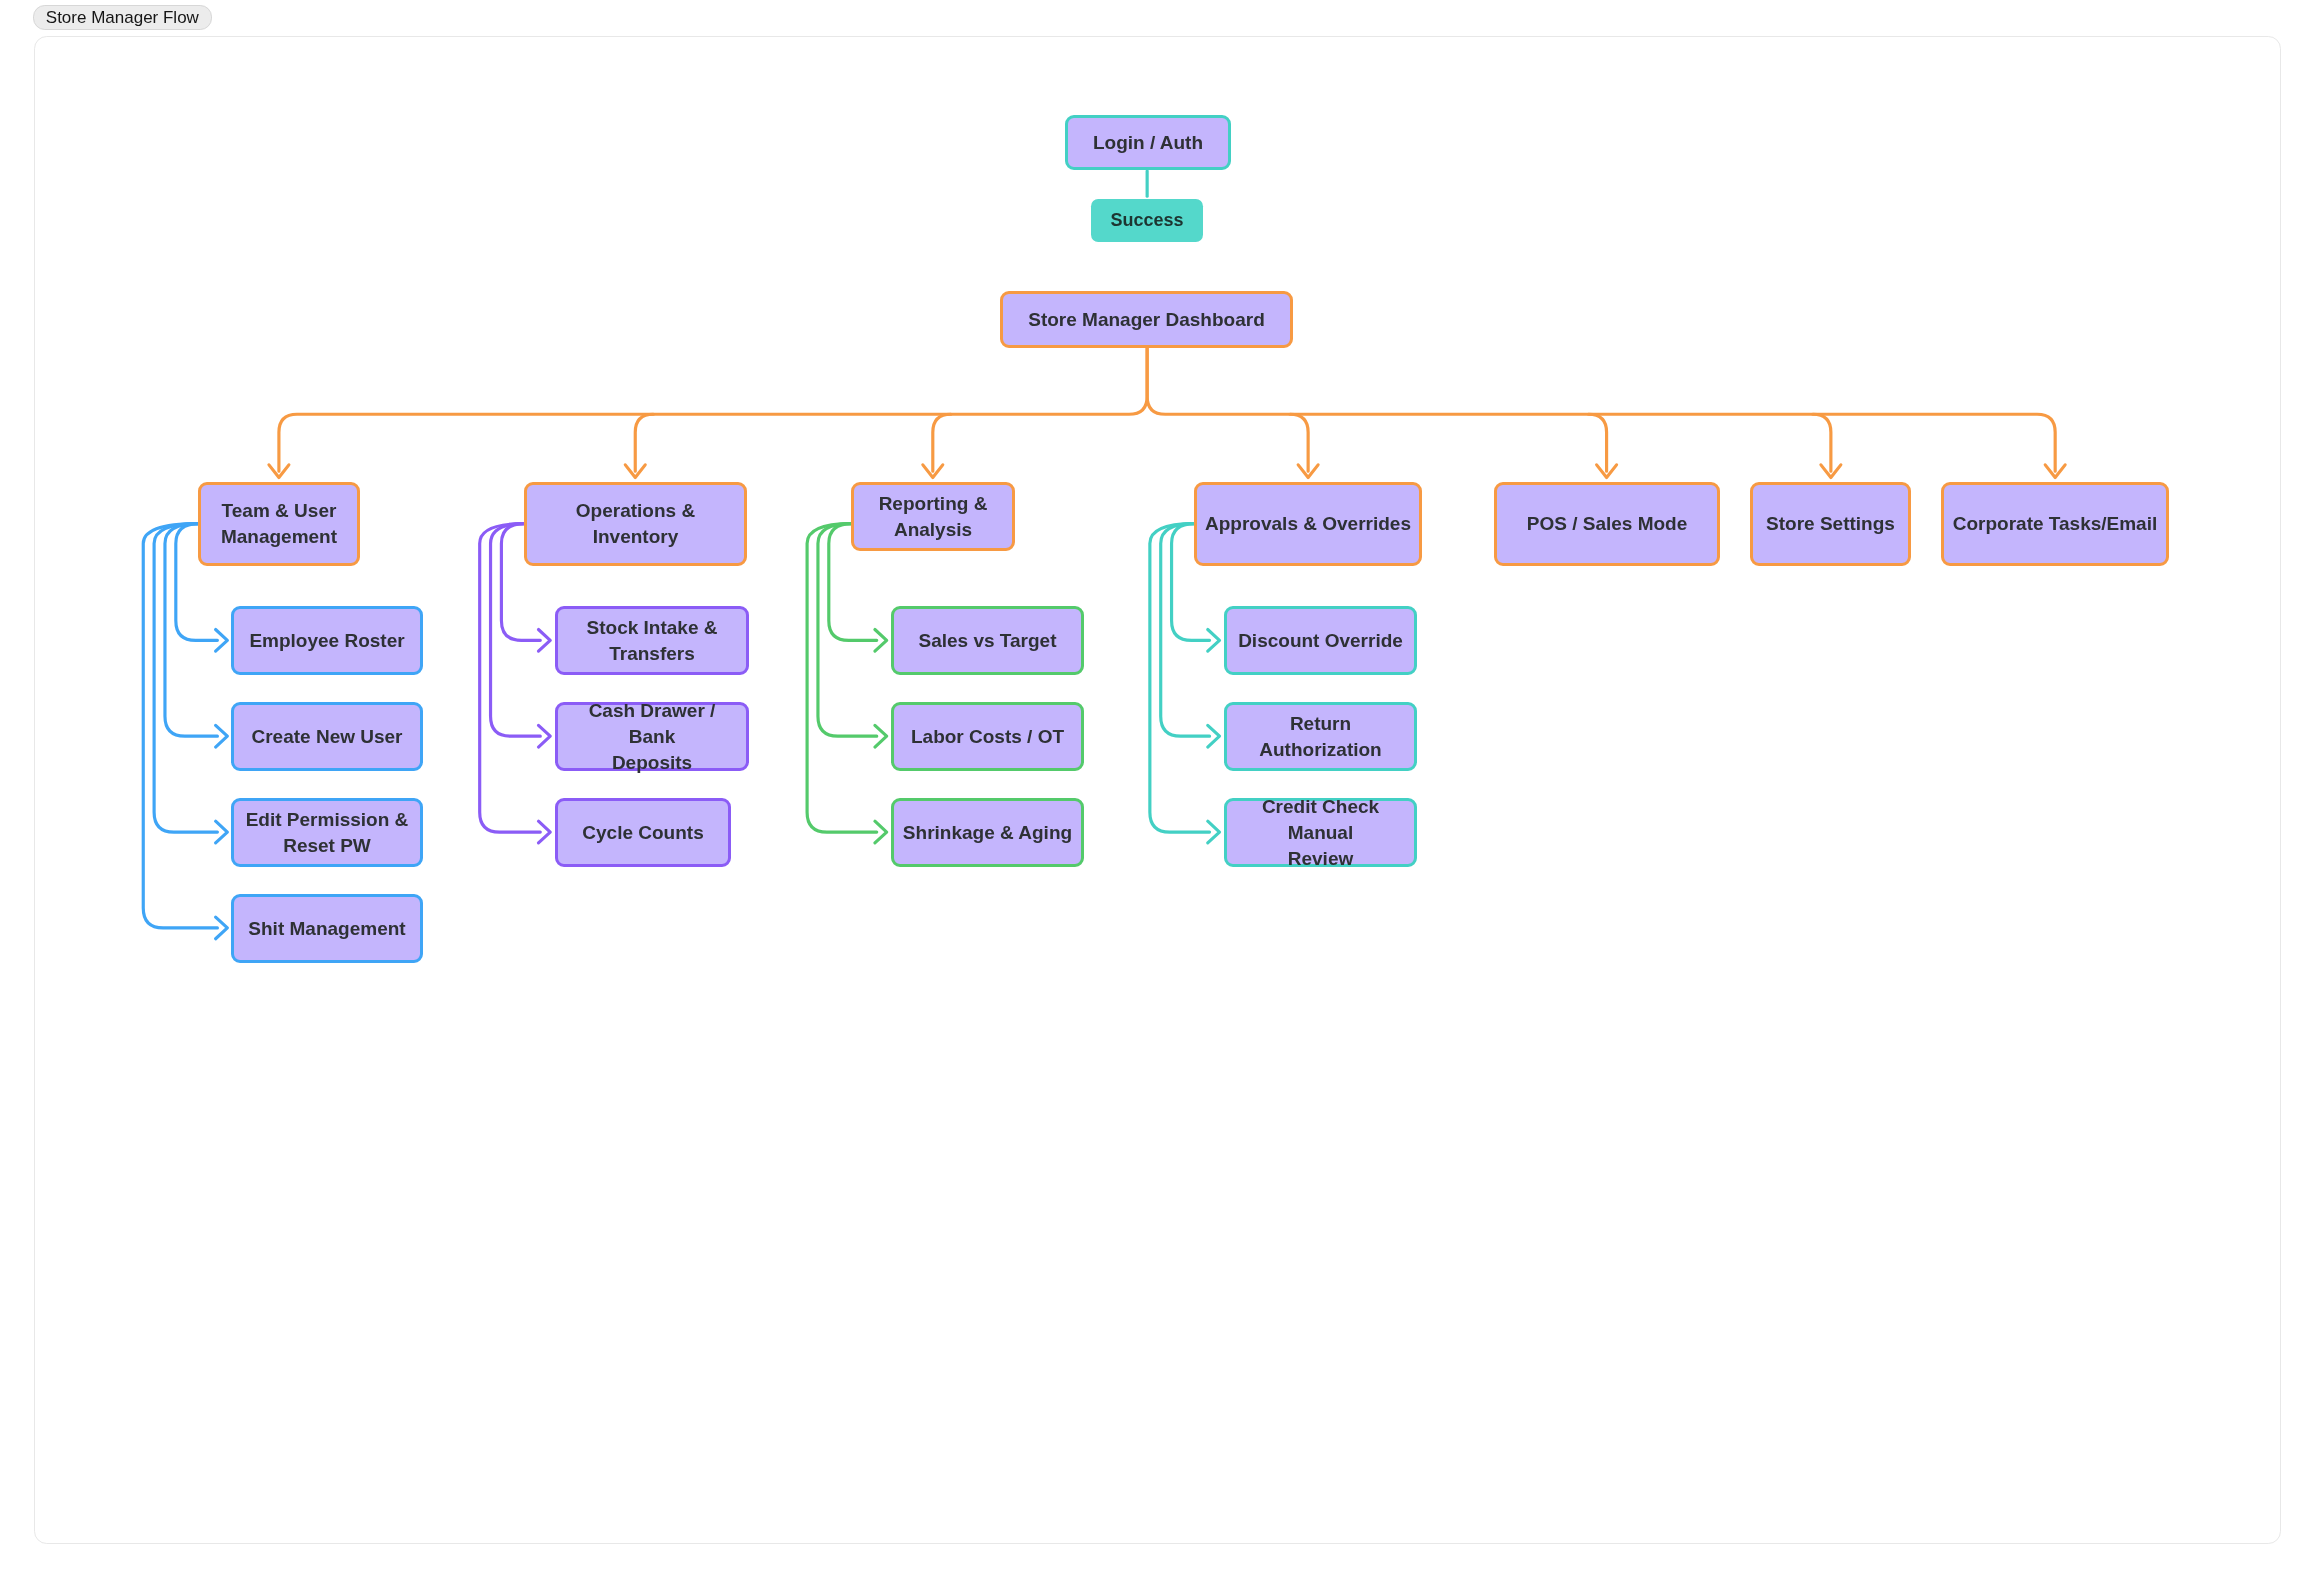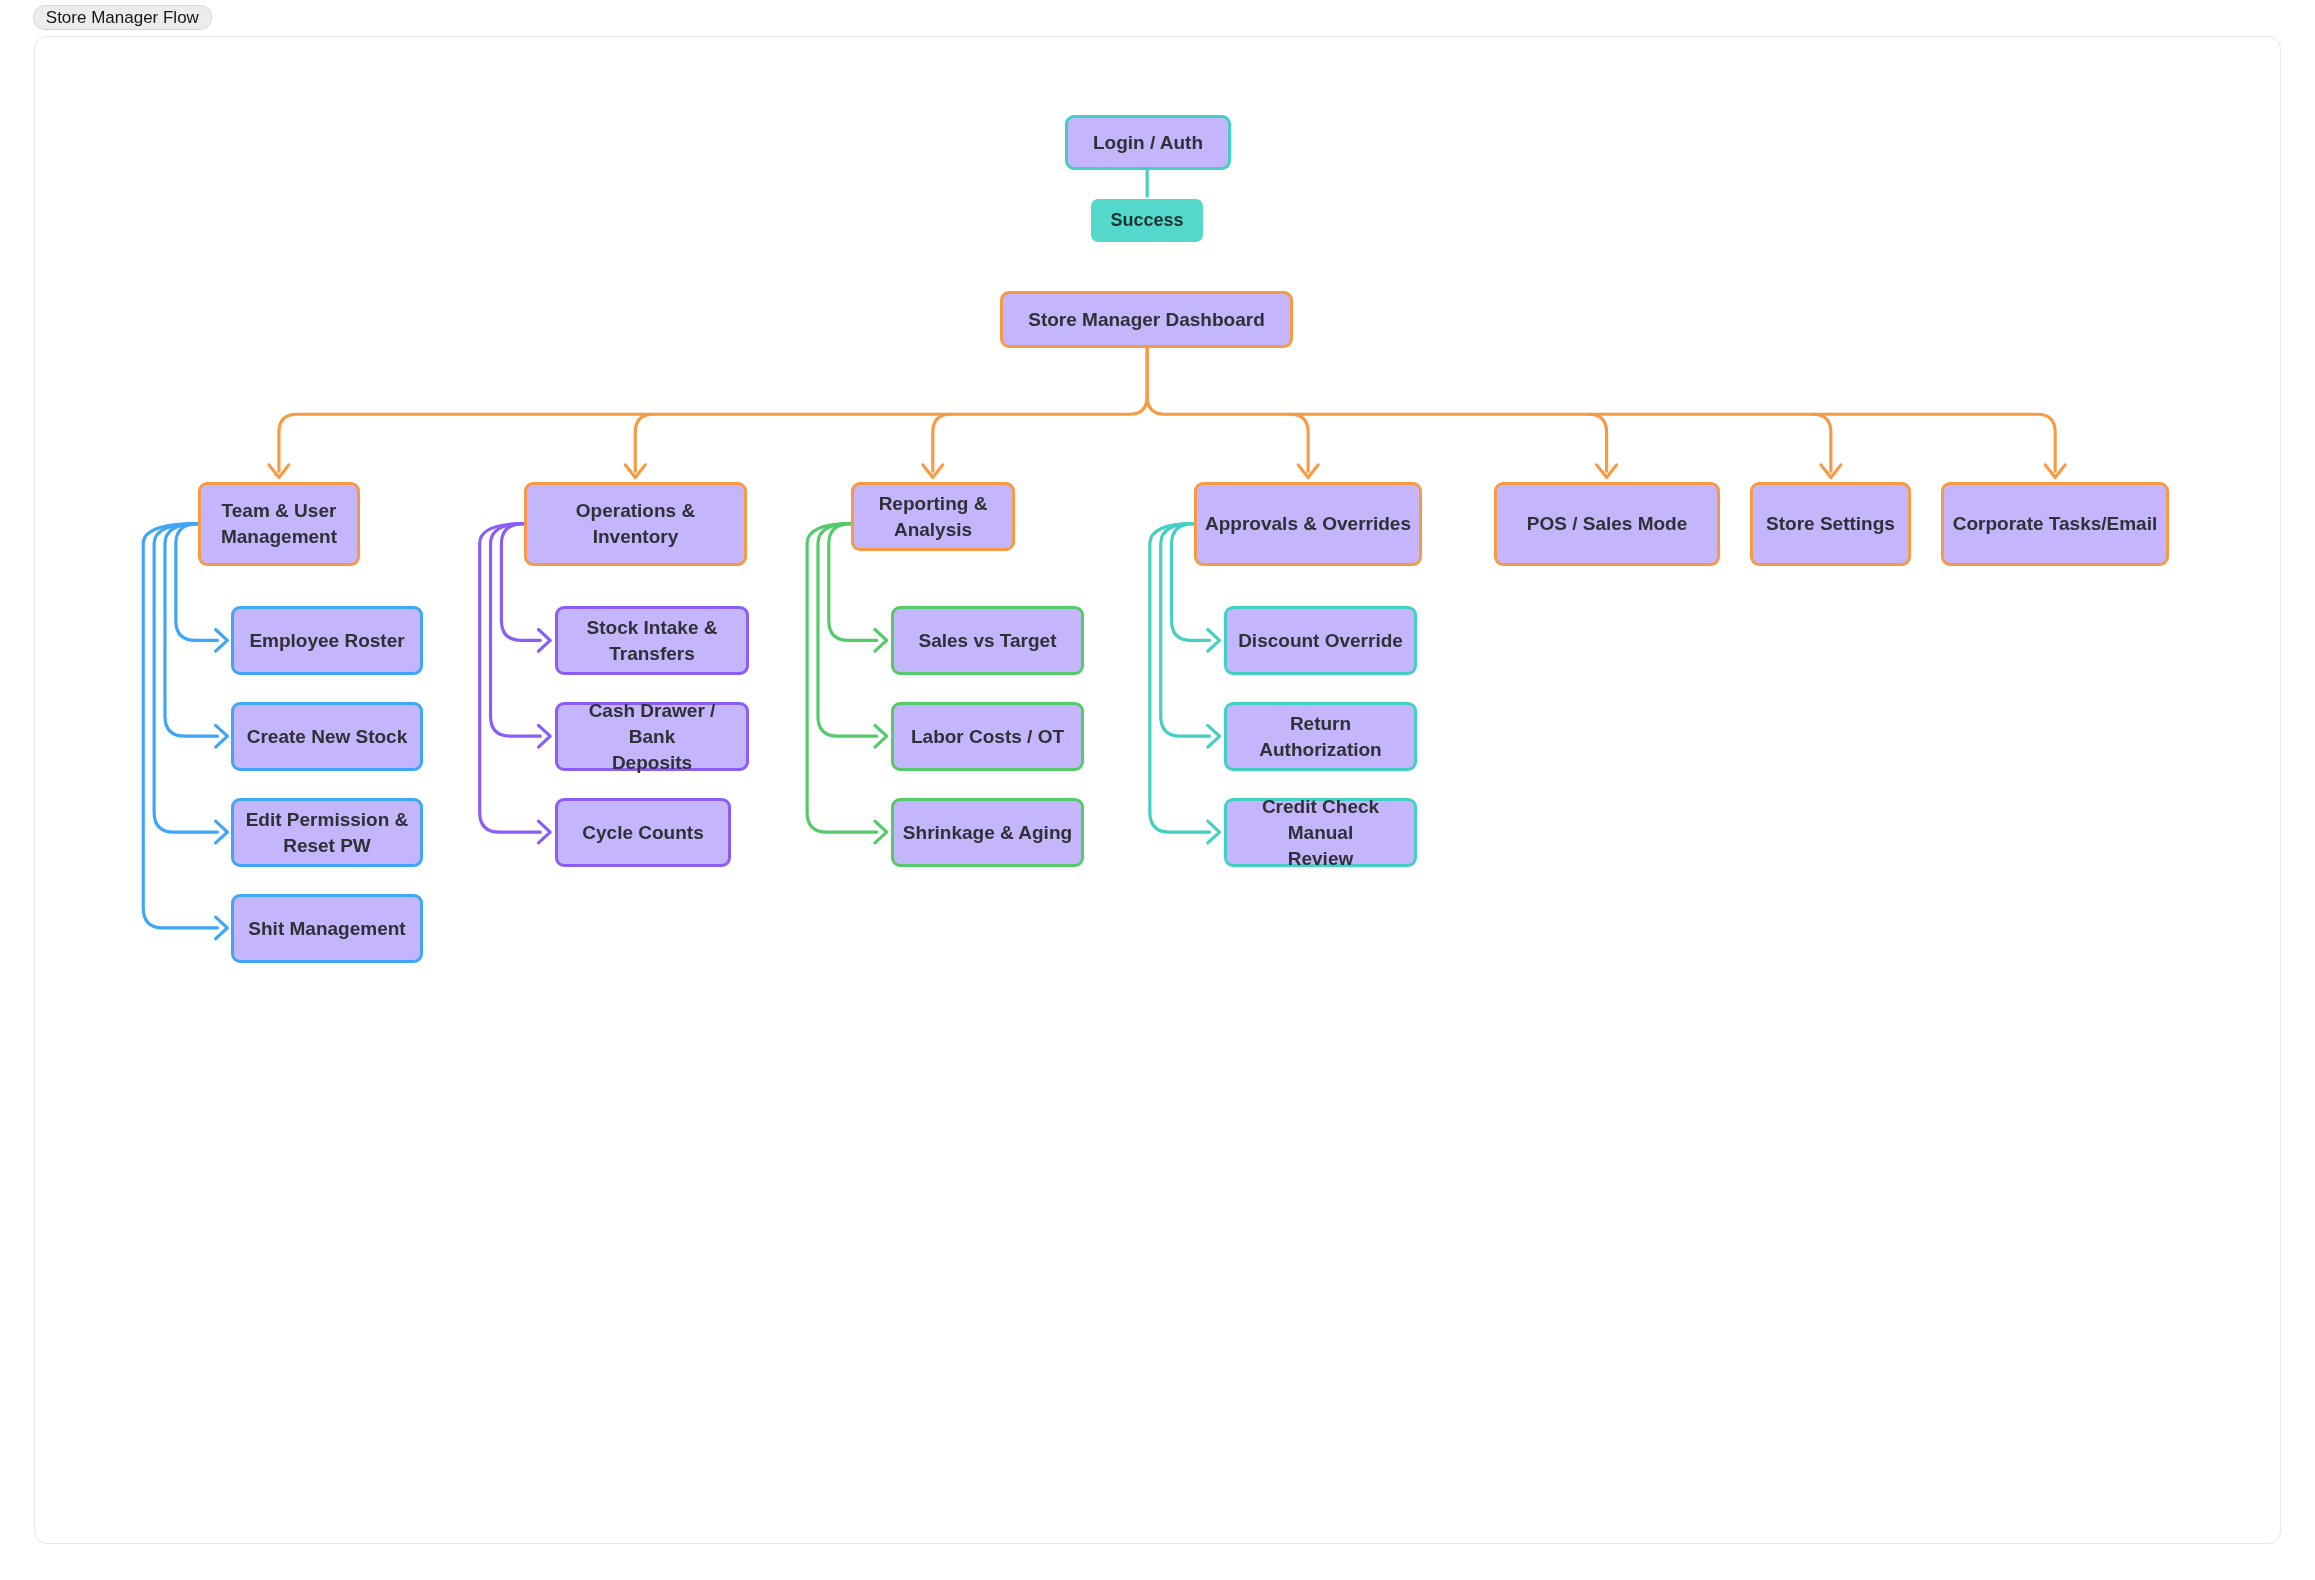--- a/index.html
+++ b/index.html
@@ -124,21 +124,21 @@
 Management</div>
   <div class="node b-orange" style="left:524px;top:482px;width:223px;height:84px;">Operations &amp; Inventory</div>
   <div class="node b-orange" style="left:851px;top:482px;width:164px;height:69px;">Reporting &amp;
 Analysis</div>
   <div class="node b-orange" style="left:1494px;top:482px;width:226px;height:84px;">POS / Sales Mode</div>
   <div class="node b-orange" style="left:1194px;top:482px;width:228px;height:84px;">Approvals &amp; Overrides</div>
   <div class="node b-orange" style="left:1750px;top:482px;width:161px;height:84px;">Store Settings</div>
   <div class="node b-orange" style="left:1941px;top:482px;width:228px;height:84px;">Corporate Tasks/Email</div>
 
   <div class="node b-blue" style="left:231px;top:606px;width:192px;height:69px;">Employee Roster</div>
-  <div class="node b-blue" style="left:231px;top:702px;width:192px;height:69px;">Create New Stock</div>
+  <div class="node b-blue" style="left:231px;top:702px;width:192px;height:69px;">Create New User</div>
   <div class="node b-blue" style="left:231px;top:798px;width:192px;height:69px;">Edit Permission &amp;
 Reset PW</div>
   <div class="node b-blue" style="left:231px;top:894px;width:192px;height:69px;">Shit Management</div>
 
   <div class="node b-purple" style="left:555px;top:606px;width:194px;height:69px;">Stock Intake &amp;
 Transfers</div>
   <div class="node b-purple" style="left:555px;top:702px;width:194px;height:69px;">Cash Drawer / Bank
 Deposits</div>
   <div class="node b-purple" style="left:555px;top:798px;width:176px;height:69px;">Cycle Counts</div>
 

